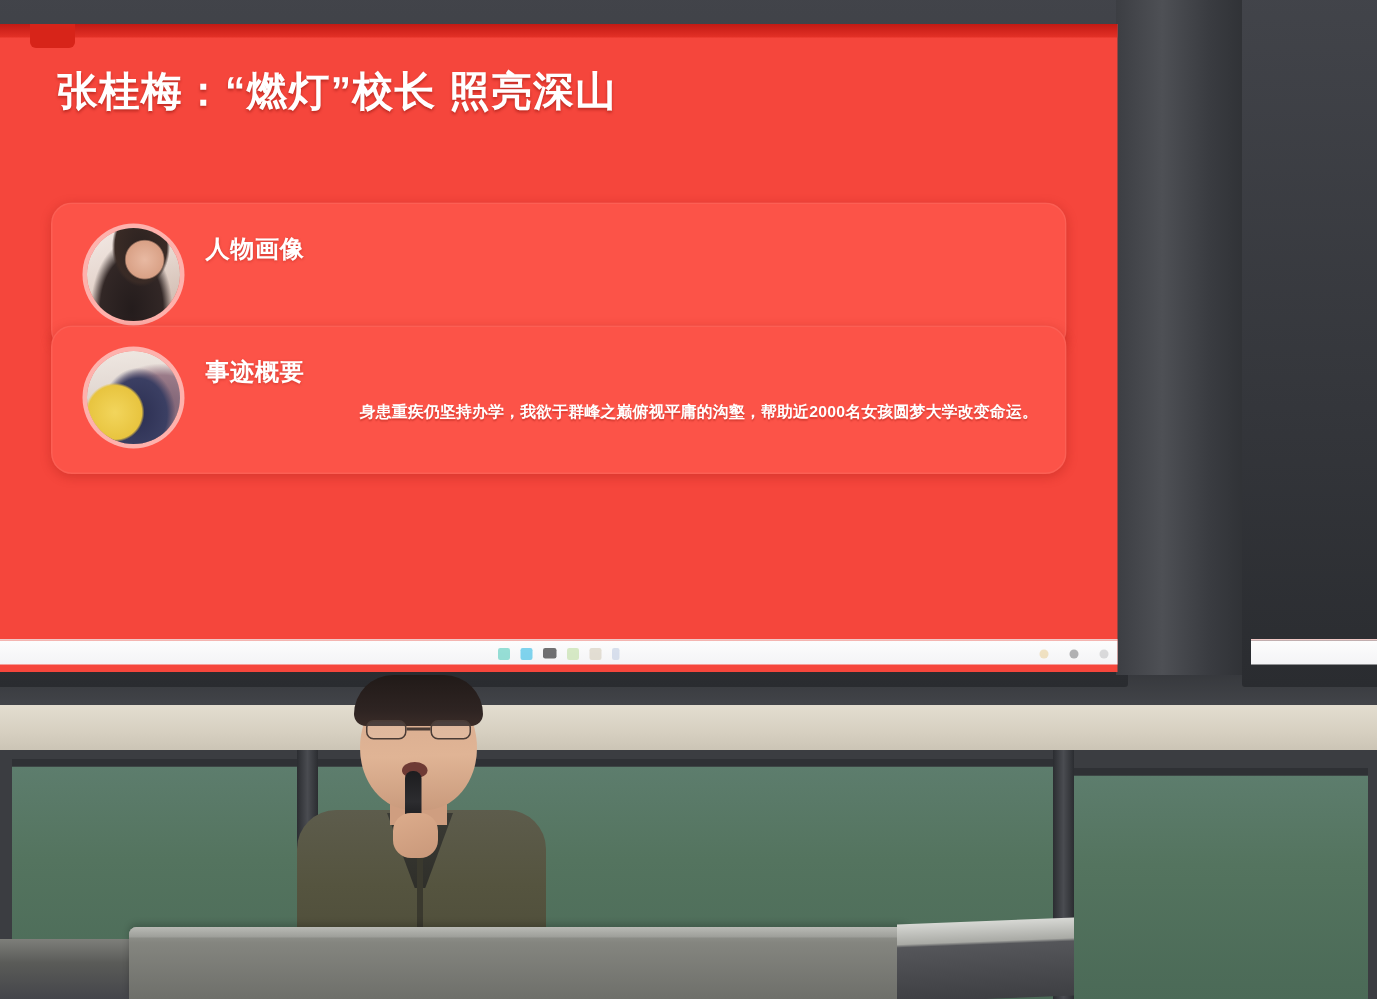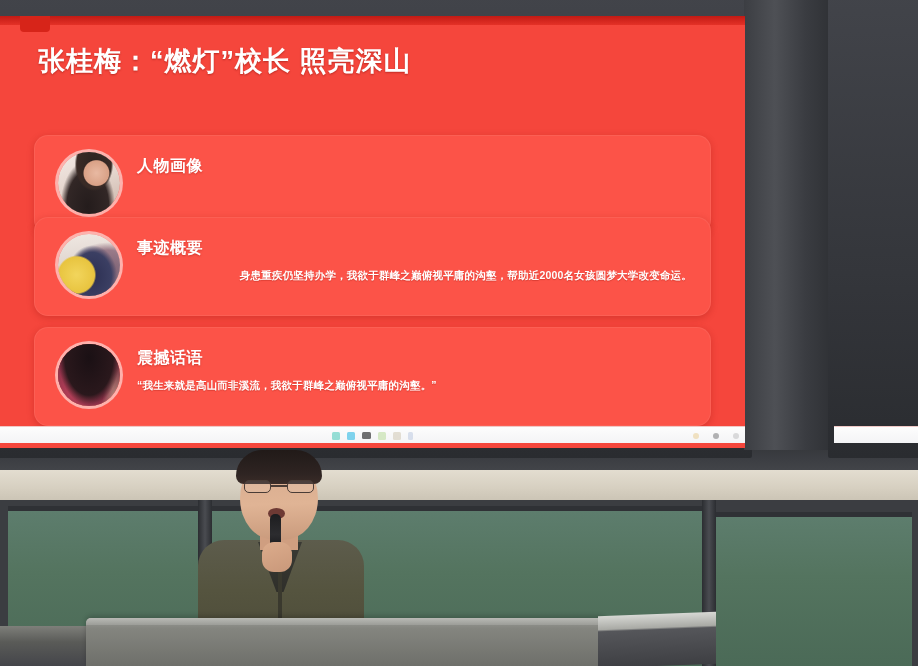--- a/index.html
+++ b/index.html
@@ -177,27 +177,20 @@
     </div>
 
     <div class="card k2">
       <div class="avatar">
         <div class="av-inner a2"></div>
       </div>
       <div class="card-title">事迹概要</div>
       <div class="card-desc">身患重疾仍坚持办学，我欲于群峰之巅俯视平庸的沟壑，帮助近2000名女孩圆梦大学改变命运。</div>
     </div>
 
-    <div class="card k3">
-      <div class="avatar">
-        <div class="av-inner a3"></div>
-      </div>
-      <div class="card-title">震撼话语</div>
-      <div class="card-desc">“我生来就是高山而非溪流，我欲于群峰之巅俯视平庸的沟壑。”</div>
-    </div>
   </div>
 
   <div class="taskbar">
     <div class="tb-icons" style="left:332px">
       <div class="tbi" style="background:#6fd3c6"></div>
       <div class="tbi" style="background:#4fc3e8"></div>
       <div class="tbi" style="background:#3a3a3c;width:9px;height:7px"></div>
       <div class="tbi" style="background:#c7e2b0"></div>
       <div class="tbi" style="background:#d9d2c4"></div>
       <div class="tbi" style="background:#cbd4e6;width:5px"></div>

